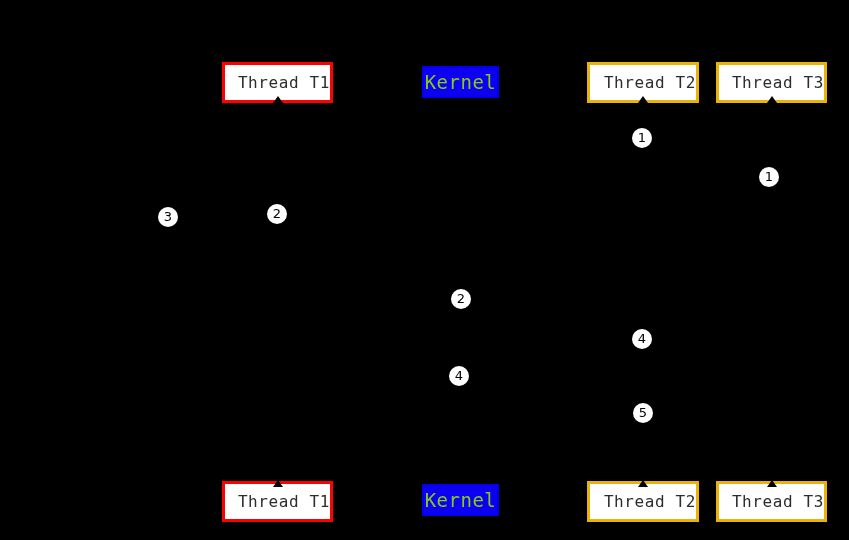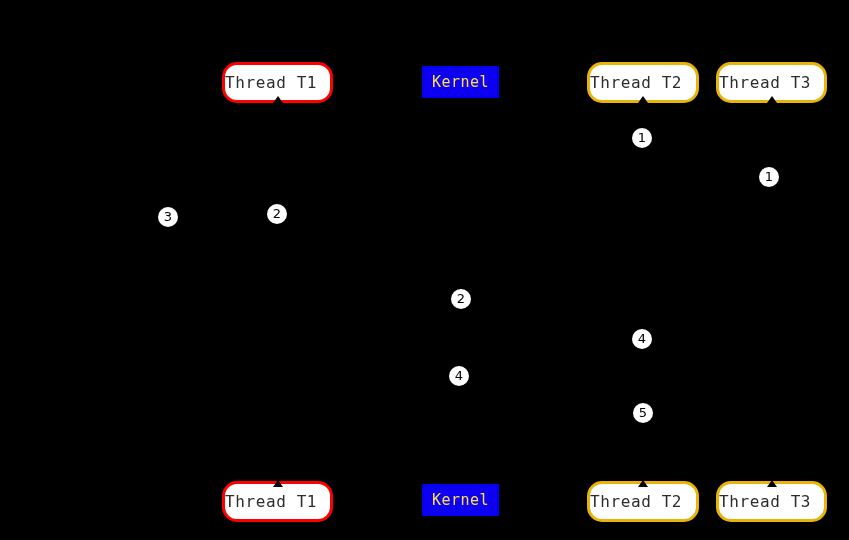--- a/index.html
+++ b/index.html
@@ -14,44 +14,43 @@
     background: #000000;
     overflow: hidden;
     font-family: "DejaVu Sans Mono", monospace;
   }
   .actor-box {
     position: absolute;
     box-sizing: border-box;
     background: #ffffff;
     display: flex;
     align-items: center;
-    justify-content: flex-start;
-    border-radius: 15px;
+    justify-content: flex-end;
   }
   .actor-box .label {
     font-size: 16px;
     letter-spacing: 0.6px;
     color: #2d2d2d;
     white-space: nowrap;
   }
   .border-red  { border: 3px solid #ff0000; }
   .border-blue { border: 3px solid #eab308; }
   .kernel-box {
     position: absolute;
     box-sizing: border-box;
     background: #0d00f2;
     border: 2px solid #0000ee;
     display: flex;
     align-items: center;
     justify-content: center;
   }
   .kernel-box .label {
-    font-size: 15px;
+    font-size: 19px;
     letter-spacing: 0.5px;
-    color: #fde047;
+    color: #84cc16;
     white-space: nowrap;
   }
   
   .tick {
     position: absolute;
     left: 50%;
     margin-left: -5px;
     width: 0;
     height: 0;
     border-left: 5px solid transparent;

